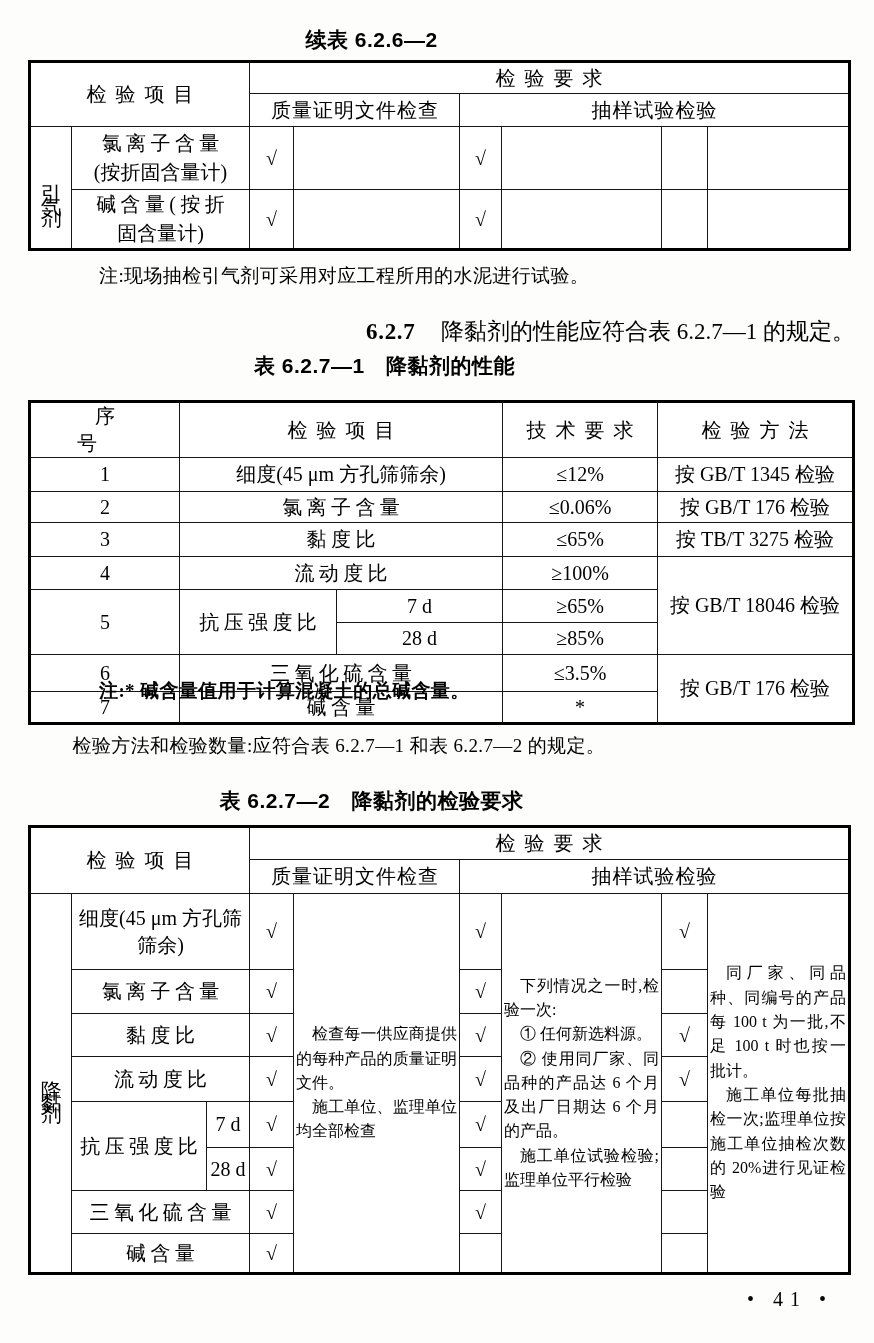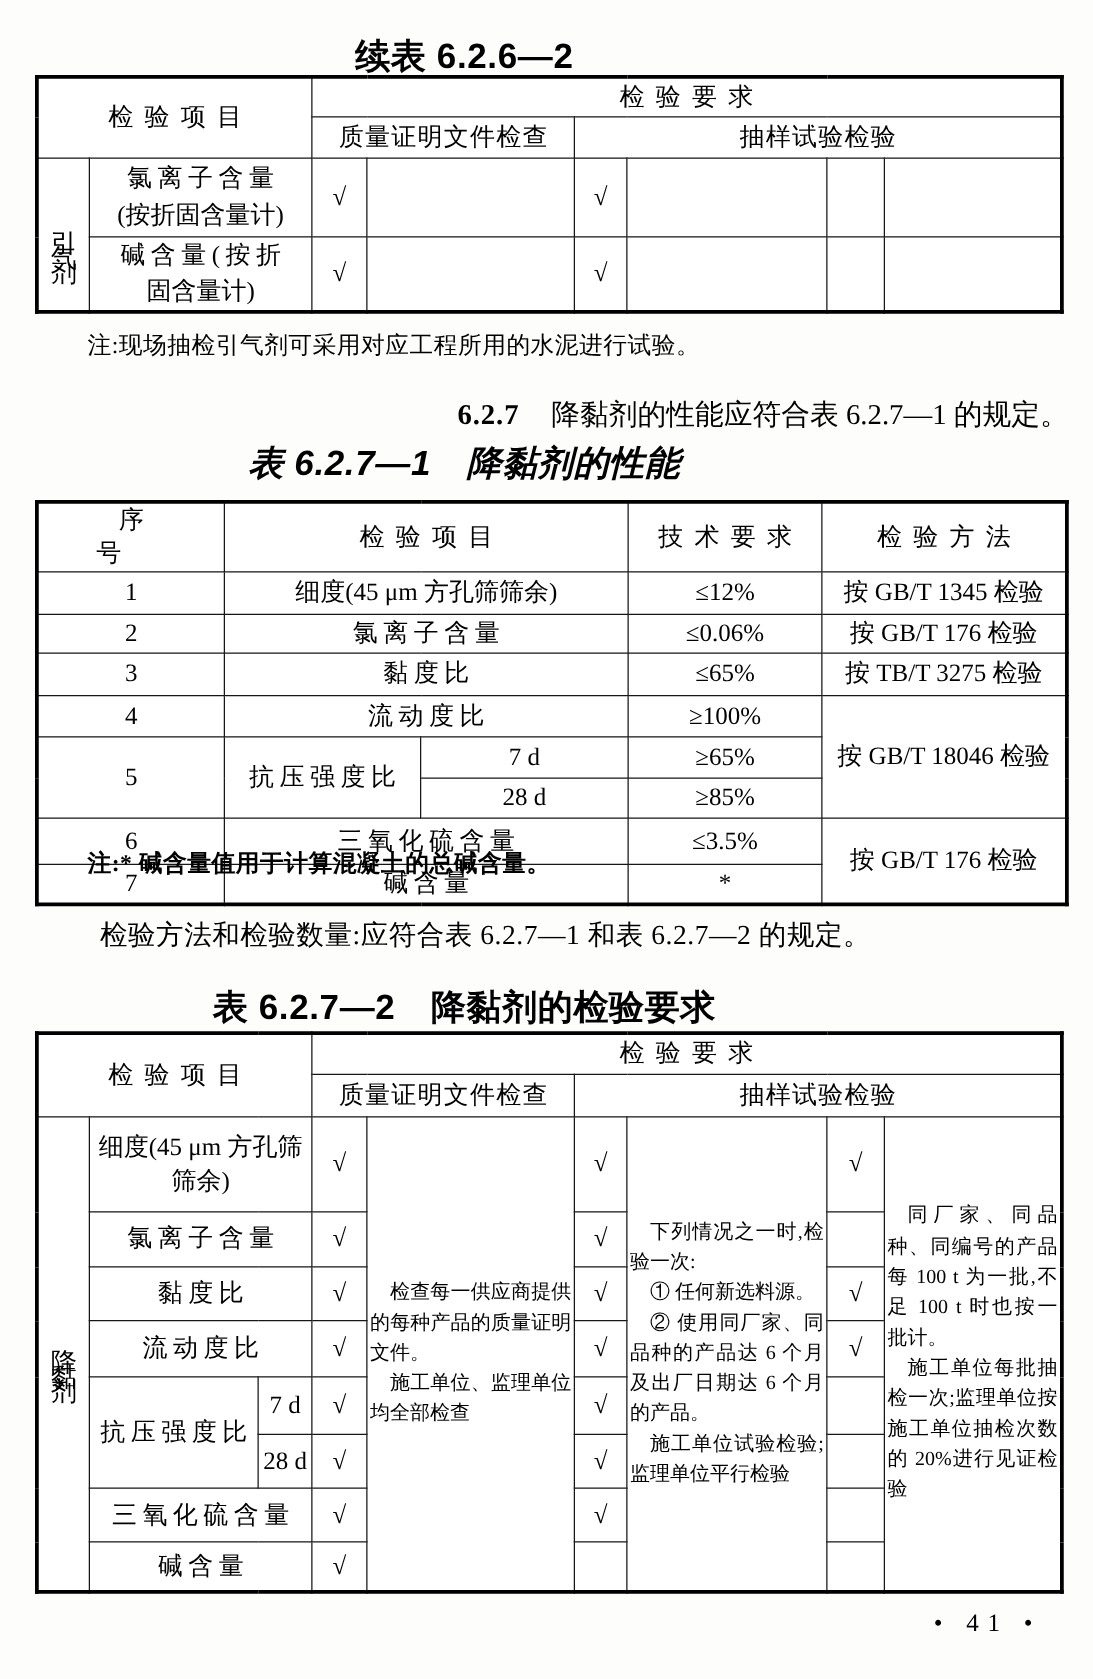--- a/index.html
+++ b/index.html
@@ -6,21 +6,21 @@
   html,body { margin:0; padding:0; }
   body {
     width:874px; height:1343px; position:relative;
     background:#fdfdfc; color:#000;
     font-family:"Liberation Serif","DejaVu Serif",serif;
   }
   .abs { position:absolute; }
   .tbl-title {
     width:743px; text-align:center;
     font-family:"Liberation Sans","DejaVu Sans",sans-serif;
-    font-weight:bold; font-size:28px; letter-spacing:0.5px;
+    font-weight:bold; font-size:21px; letter-spacing:0.5px;
   }
   table.doc-table {
     position:absolute; border-collapse:collapse; table-layout:fixed;
     border:3px solid #000; background:#fff;
   }
   table.doc-table td {
     border:1px solid #161616; text-align:center; vertical-align:middle;
     font-size:20px; padding:0 2px; overflow:hidden; line-height:1.35;
   }
   .hdr { letter-spacing:0.45em; text-indent:0.45em; }
@@ -30,24 +30,24 @@
   .check { font-size:21px; }
   .vtext {
     writing-mode:vertical-lr; text-orientation:upright;
     letter-spacing:0.5em; margin:0 auto; display:inline-block; font-size:21px;
   }
   .txt { padding:2px 6px; }
   .txt p.cpara {
     margin:0; text-align:justify; text-indent:1em;
     font-size:16px; line-height:1.52;
   }
-  .note { font-size:19px; letter-spacing:0.02em; }
+  .note { font-size:19px; letter-spacing:0.02em;margin-left:29px; }
   .heading { font-size:23px; }
   .heading .num { font-weight:bold; letter-spacing:0.03em; }
-  .para { font-size:22px; letter-spacing:0.02em; }
+  .para { font-size:19px; letter-spacing:0.02em; }
   .pageno { font-size:20px; letter-spacing:0.35em; text-align:center; }
   .item-line { line-height:1.45; }
 </style>
 </head>
 <body>
 
 <div class="abs tbl-title" style="top:26px; left:0;">续表 6.2.6—2</div>
 
 <table class="doc-table" style="left:28px; top:60px; width:820px;">
   <colgroup>
@@ -98,21 +98,21 @@
   </table>
 
 <div class="abs note" style="left:70px; top:263px;">注:现场抽检引气剂可采用对应工程所用的水泥进行试验。</div>
 
 <div class="abs heading" style="left:25px; top:316px; width:830px;text-align:right;">
   <span class="num">6.2.7</span>
   <span style="display:inline-block; width:14px;"></span>
   <span>降黏剂的性能应符合表 6.2.7—1 的规定。</span>
 </div>
 
-<div class="abs tbl-title" style="top:352px; left:0;font-style:italic;">表 6.2.7—1　降黏剂的性能</div>
+<div class="abs tbl-title" style="top:352px; left:13px;">表 6.2.7—1　降黏剂的性能</div>
 
 <table class="doc-table" style="left:28px; top:400px; width:824px;">
   <colgroup>
     <col style="width:150px">
       <col style="width:157px">
       <col style="width:166px">
       <col style="width:155px">
       <col style="width:196px">
   </colgroup>
   <tbody>

